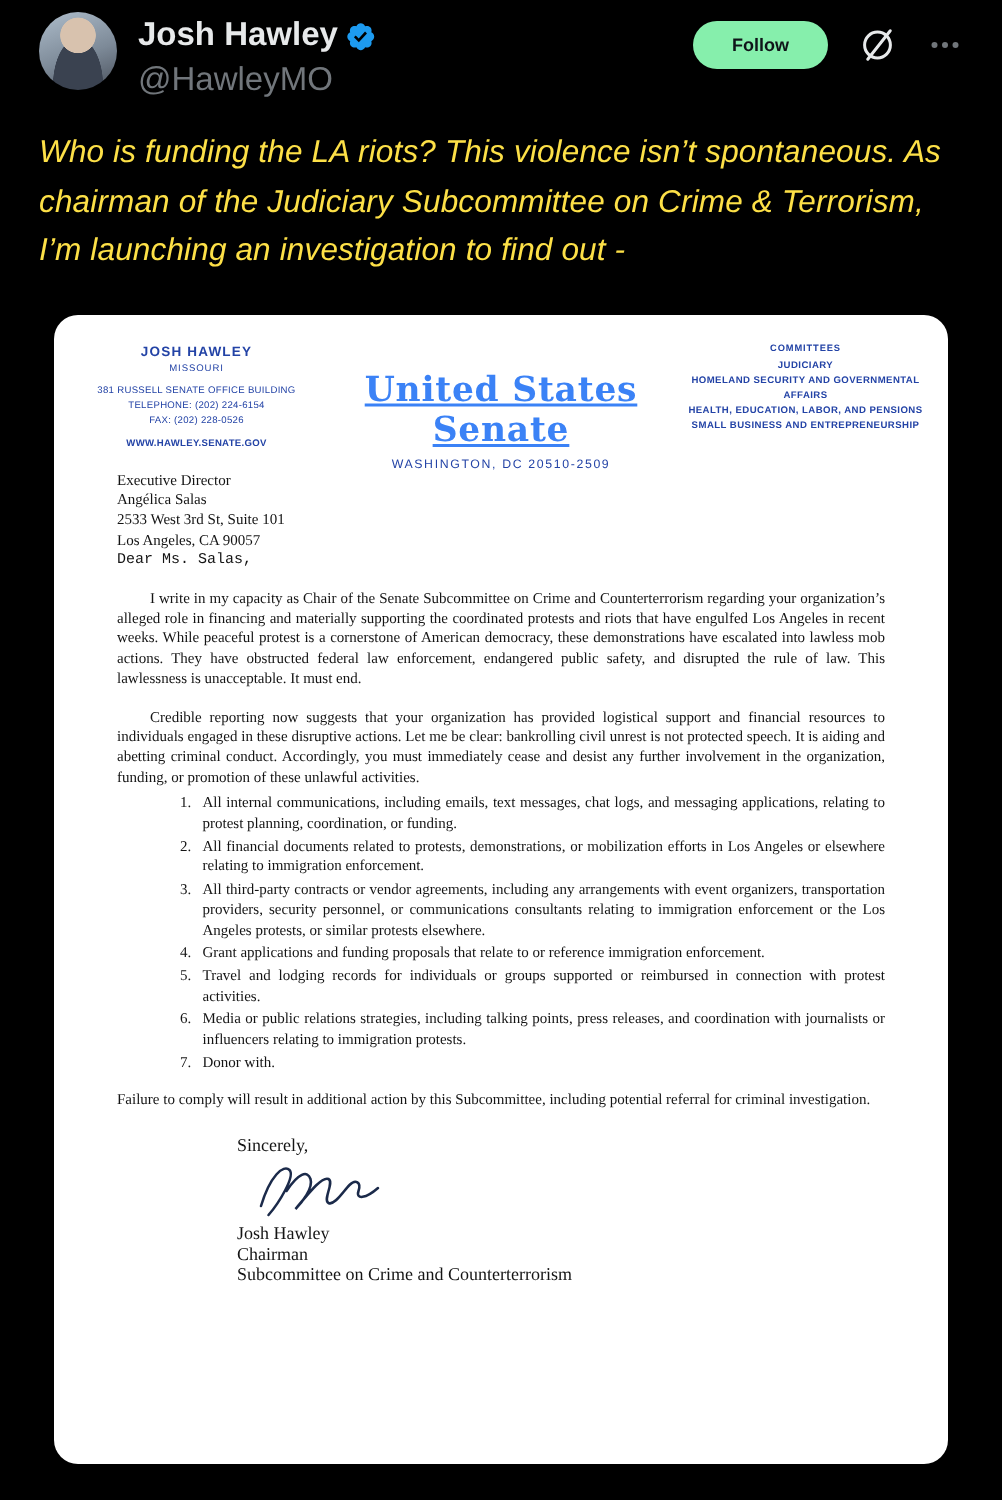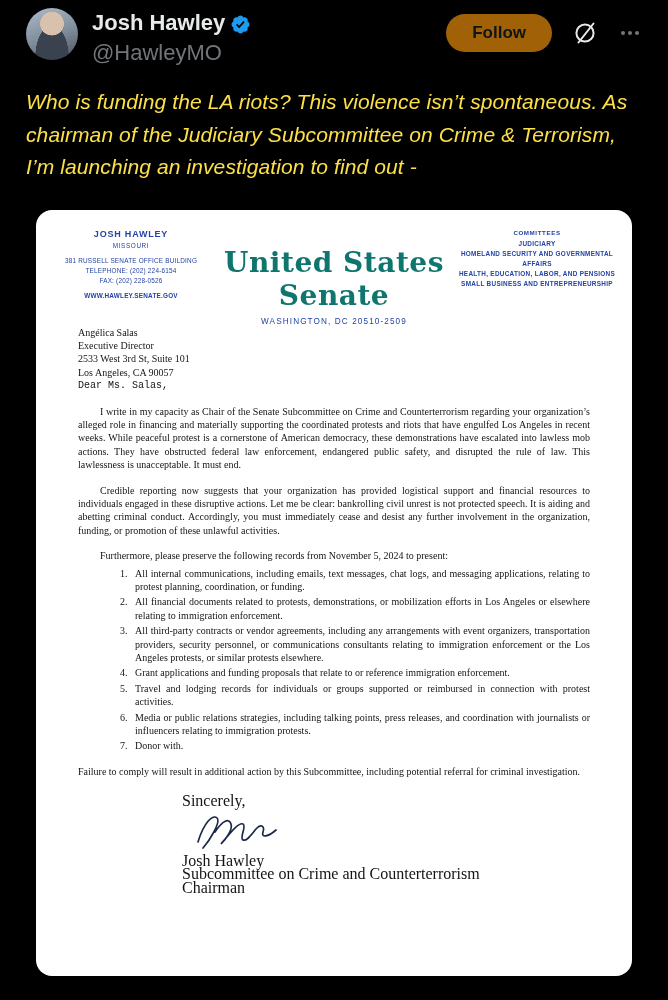--- a/index.html
+++ b/index.html
@@ -19,22 +19,22 @@
       linear-gradient(160deg, #aebdcb 0%, #7d8a98 55%, #4a515c 100%);
     cursor: pointer;
   }
   .name-block { margin-left: 14px; flex: 1; min-width: 0; padding-top: 2px; }
   .display-name-row { display: flex; align-items: center; gap: 5px; }
   .display-name { font-size: 22px; font-weight: 700; color: #e7e9ea; cursor: pointer; }
   .verified-badge { width: 21px; height: 21px; margin-top: 2px; }
   .handle { font-size: 22px; color: #71767b; margin-top: 4px; }
   .header-actions { display: flex; align-items: center; gap: 20px; padding-top: 6px; }
   .follow-btn {
-    background: #a16207; color: #0f1419; border: none; border-radius: 9999px;
-    font-family: "Liberation Sans", sans-serif; font-weight: 700; font-size: 17px;
+    background: #86efac; color: #0f1419; border: none; border-radius: 9999px;
+    font-family: "Liberation Sans", sans-serif; font-weight: 700; font-size: 12px;
     padding: 9px 26px; cursor: pointer;
   }
   .icon-btn { background: none; border: none; padding: 0; cursor: pointer; line-height: 0; }
 
   
   .tweet-text {
     padding: 0 26px; margin-top: 20px;
     font-size: 21px; line-height: 32.5px; color: #fde047;
     letter-spacing: 0.1px;
     font-style: italic;
@@ -56,41 +56,41 @@
   .sender-block, .committees-block {
     width: 162px; text-align: center;
     color: #2343a6; font-family: "Liberation Sans", sans-serif;
     font-size: 6.4px; line-height: 1.55; letter-spacing: 0.2px;
   }
   .sender-name { font-size: 9px; font-weight: 700; letter-spacing: 0.8px; }
   .sender-state { font-size: 6.4px; margin-bottom: 5px; letter-spacing: 0.6px; }
   .sender-website { margin-top: 5px; font-weight: 700; }
   .masthead { flex: 1; text-align: center; padding-top: 18px; }
   .masthead-title {
-    font-family: "DejaVu Serif", serif; font-weight: 700; font-size: 28px;
-    color: #0f766e; letter-spacing: 0.5px;
+    font-family: "DejaVu Serif", serif; font-weight: 700; font-size: 23px;
+    color: #3b82f6; letter-spacing: 0.5px; text-decoration: underline;
   }
   .masthead-address {
     font-family: "Liberation Sans", sans-serif; font-size: 8.2px;
     color: #2343a6; margin-top: 5px; letter-spacing: 1.1px;
   }
   .committees-heading { font-size: 6.2px; font-weight: 700; margin-bottom: 2px; letter-spacing: 0.6px; }
   .committee-item { font-weight: 700; letter-spacing: 0.3px; }
 
   .letter-date { text-align: center; font-size: 10px; margin: 18px 0 16px 0; color: #141414; }
 
   .letter-body { padding: 0 42px; font-size: 10px; line-height: 13.4px; color: #141414; }
   .recipient div { margin: 0; }
   .salutation { margin-top: 0; font-family: Liberation Mono, monospace; }
   .para { margin: 12px 0 0 0; text-align: justify; text-indent: 22px; }
   ol.records { margin: 4px 0 0 0; padding-left: 52px; }
   ol.records li { padding-left: 5px; margin-top: 2px; text-align: justify; }
   .closing { margin-top: 12px; text-align: justify; }
 
-  .signoff-block { margin: 16px 0 0 104px; font-size: 16px; }
+  .signoff-block { margin: 16px 0 0 80px; font-size: 12px; }
   .signature-svg { display: block; margin: 2px 0 0 8px; }
   .sig-name { margin-top: 2px; }
 </style>
 </head>
 <body>
 
 <div class="page">
 
   <div class="tweet-header">
     <div class="avatar"></div>
@@ -145,49 +145,48 @@
         <div class="committee-item">JUDICIARY</div>
         <div class="committee-item">HOMELAND SECURITY AND GOVERNMENTAL AFFAIRS</div>
         <div class="committee-item">HEALTH, EDUCATION, LABOR, AND PENSIONS</div>
         <div class="committee-item">SMALL BUSINESS AND ENTREPRENEURSHIP</div>
       </div>
     </div>
 
 
     <div class="letter-body">
       <div class="recipient">
+        <div>Executive Director</div>
         <div>Angélica Salas</div>
-        <div>Executive Director</div>
         <div>2533 West 3rd St, Suite 101</div>
         <div>Los Angeles, CA 90057</div>
       </div>
 
       <div class="salutation">Dear Ms. Salas,</div>
 
       <p class="para">I write in my capacity as Chair of the Senate Subcommittee on Crime and Counterterrorism regarding your organization’s alleged role in financing and materially supporting the coordinated protests and riots that have engulfed Los Angeles in recent weeks. While peaceful protest is a cornerstone of American democracy, these demonstrations have escalated into lawless mob actions. They have obstructed federal law enforcement, endangered public safety, and disrupted the rule of law. This lawlessness is unacceptable. It must end.</p>
       <p class="para">Credible reporting now suggests that your organization has provided logistical support and financial resources to individuals engaged in these disruptive actions. Let me be clear: bankrolling civil unrest is not protected speech. It is aiding and abetting criminal conduct. Accordingly, you must immediately cease and desist any further involvement in the organization, funding, or promotion of these unlawful activities.</p>
-      <p class="para">Furthermore, please preserve the following records from November 5, 2024 to present:</p>
 
       <ol class="records">
         <li>All internal communications, including emails, text messages, chat logs, and messaging applications, relating to protest planning, coordination, or funding.</li>
         <li>All financial documents related to protests, demonstrations, or mobilization efforts in Los Angeles or elsewhere relating to immigration enforcement.</li>
         <li>All third-party contracts or vendor agreements, including any arrangements with event organizers, transportation providers, security personnel, or communications consultants relating to immigration enforcement or the Los Angeles protests, or similar protests elsewhere.</li>
         <li>Grant applications and funding proposals that relate to or reference immigration enforcement.</li>
         <li>Travel and lodging records for individuals or groups supported or reimbursed in connection with protest activities.</li>
         <li>Media or public relations strategies, including talking points, press releases, and coordination with journalists or influencers relating to immigration protests.</li>
         <li>Donor with.</li>
       </ol>
 
       <p class="closing">Failure to comply will result in additional action by this Subcommittee, including potential referral for criminal investigation.</p>
 
       <div class="signoff-block">
         <div>Sincerely,</div>
         <svg class="signature-svg" width="96" height="42" viewBox="0 0 96 42">
           <path d="M8 32 C 14 12, 23 4, 27 8 C 31 12, 20 30, 13 38 M 25 22 C 33 10, 39 8, 41 14 C 43 20, 35 30, 31 34 C 41 22, 49 12, 53 14 C 57 16, 49 28, 53 30 C 57 32, 63 22, 67 18 C 71 14, 75 16, 73 22 C 71 28, 78 27, 86 20" fill="none" stroke="#1b2a4a" stroke-width="1.7" stroke-linecap="round"></path>
         </svg>
         <div class="sig-name">Josh Hawley</div>
+        <div>Chairman</div>
         <div>Subcommittee on Crime and Counterterrorism</div>
-        <div>Chairman</div>
       </div>
     </div>
 
   </div>
 </div>
 
 </body></html>

